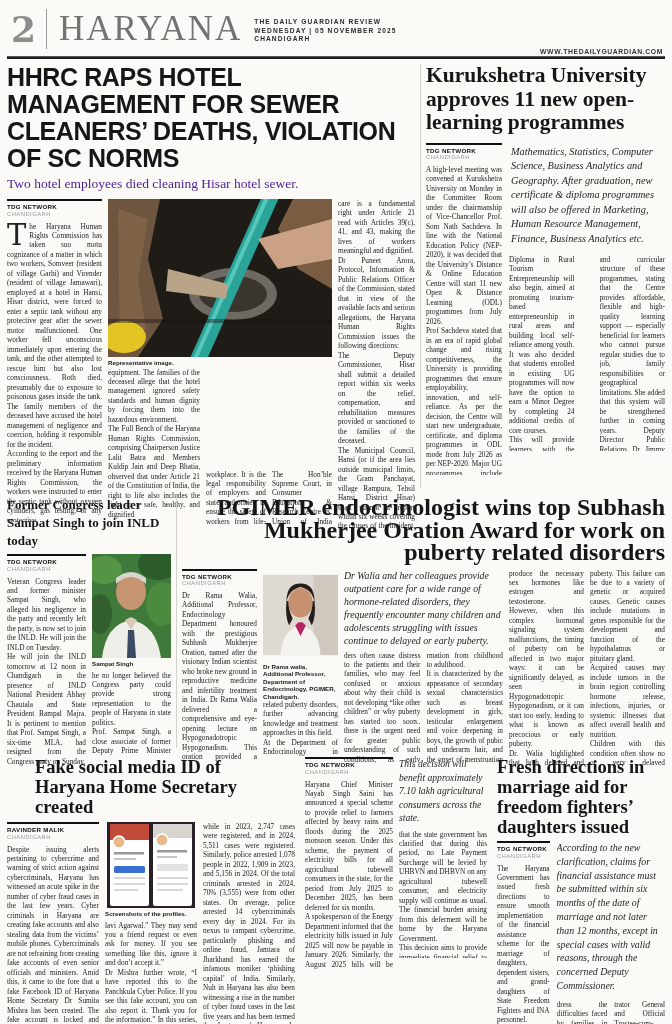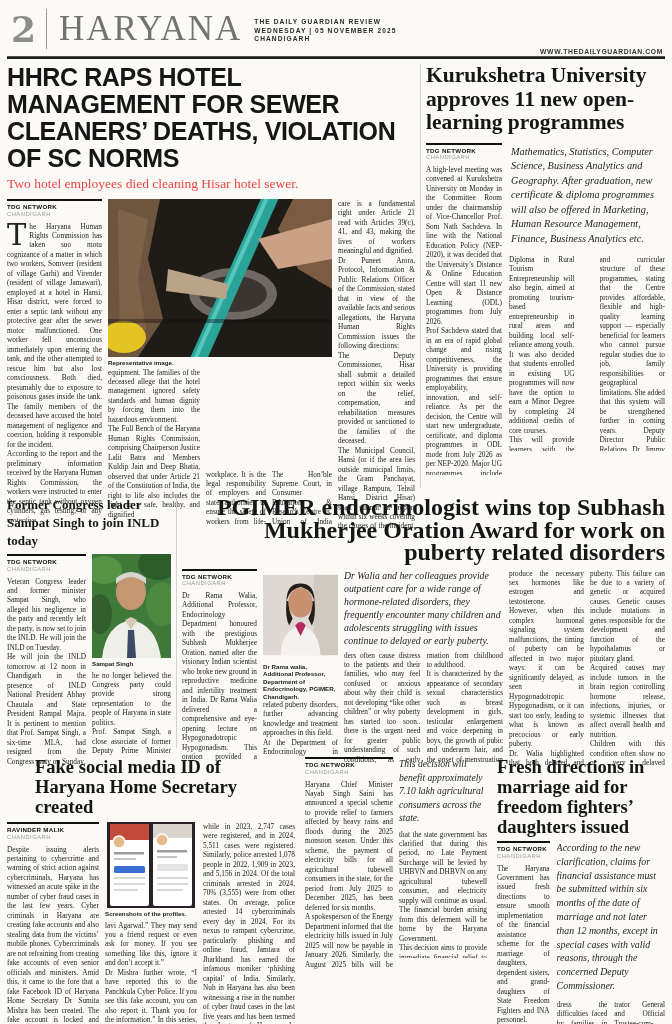--- a/index.html
+++ b/index.html
@@ -43,21 +43,21 @@
   }
   .dropcap { float:left; font-size:29px; line-height:23px; padding:2px 3px 0 0; font-family:"DejaVu Serif",serif; }
   h1,h2 { font-weight:bold; color:#161616; }
   .photo { display:block; width:100%; }
   
   .row-top { margin-top:5px; height:424px; }
   .art-hhrc { width:408px; }
   .art-hhrc h1 {
     font-family:"Liberation Sans",sans-serif; font-size:25px; line-height:27px; letter-spacing:-.4px;
   }
-  .subhead { font-size:13.5px; color:#ef4444; margin:4px 0 7px; }
+  .subhead { font-size:13.5px; color:#4c1d95; margin:4px 0 7px; }
   .hhrc-body { display:grid; grid-template-columns:95px 224px 1fr; column-gap:6px; height:330px; }
   .hhrc-mid .midflex { display:flex; column-gap:6px; margin-top:1px; }
   .hhrc-mid .c2 { width:92px; height:152px; }
   .qwrap { flex:1; }
   .q-hhrc { font-size:10.2px; line-height:13.4px; height:98px; }
   .minirow { display:flex; column-gap:6px; margin-top:4px; }
   .minirow .body-col { flex:1; height:56px; }
   .colA,.colB { height:330px; }
   .colA .body-col { height:300px; }
   .colB.body-col { height:330px; }

